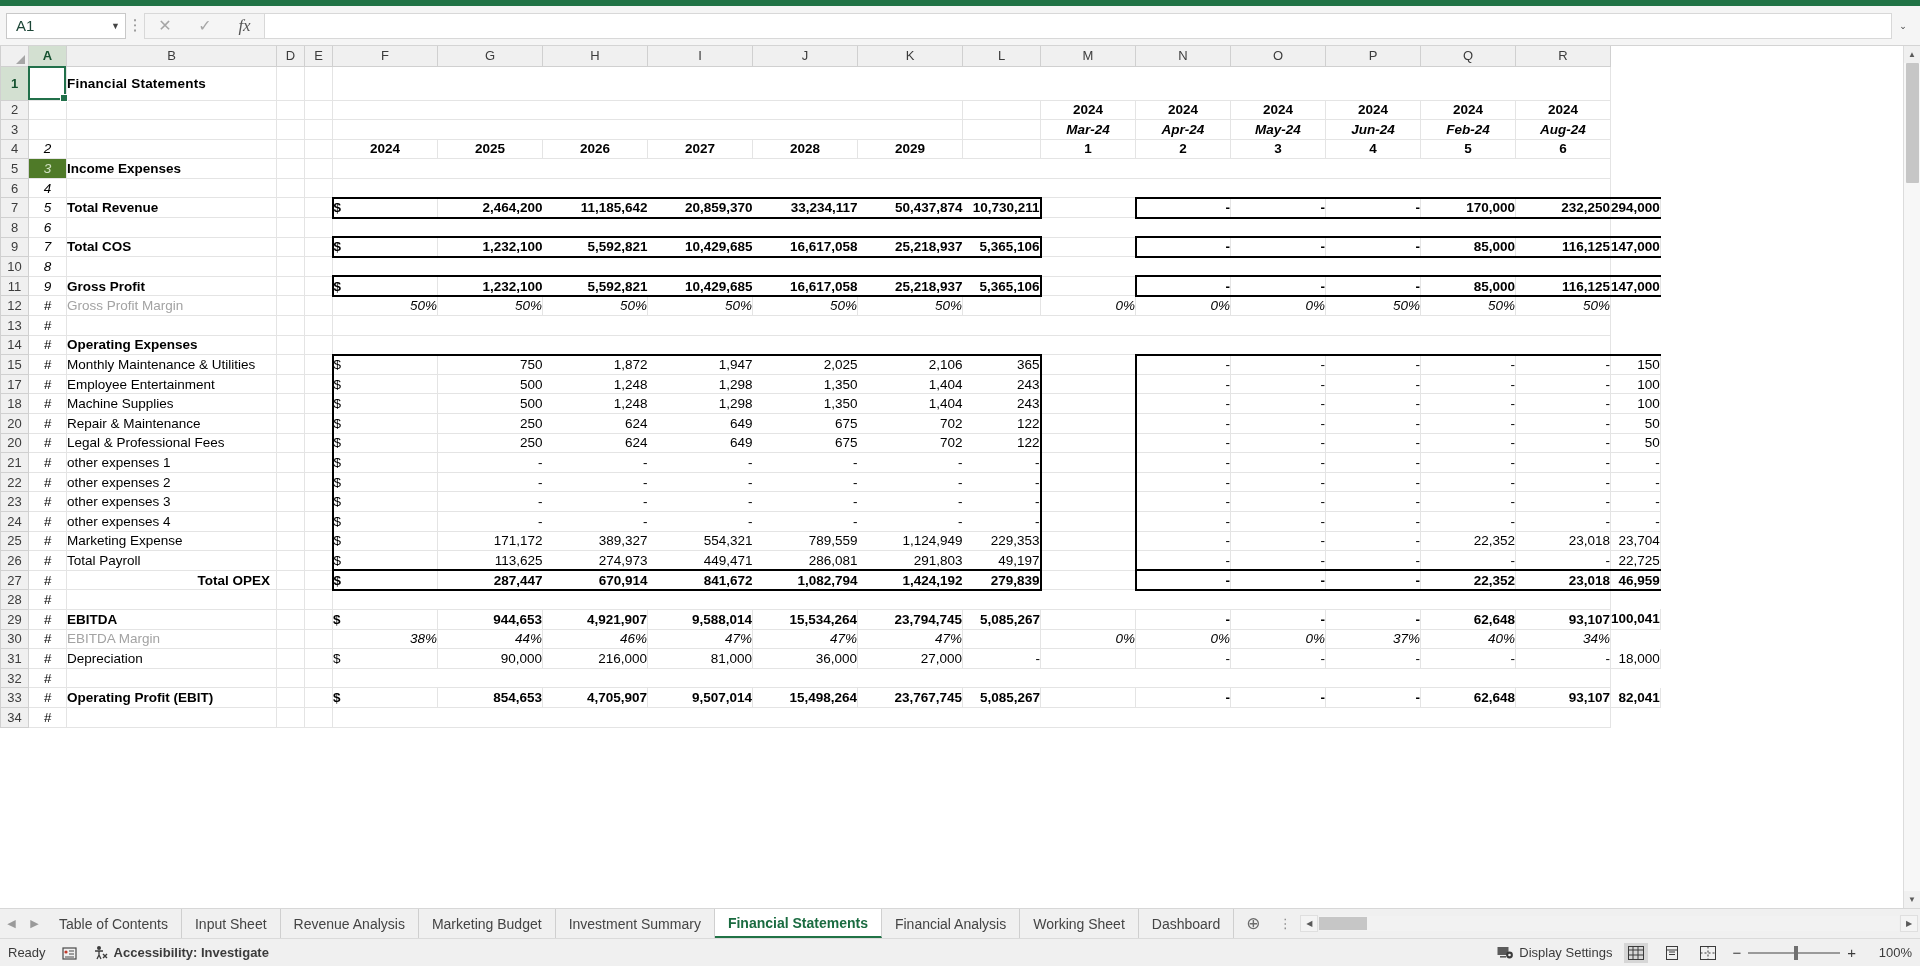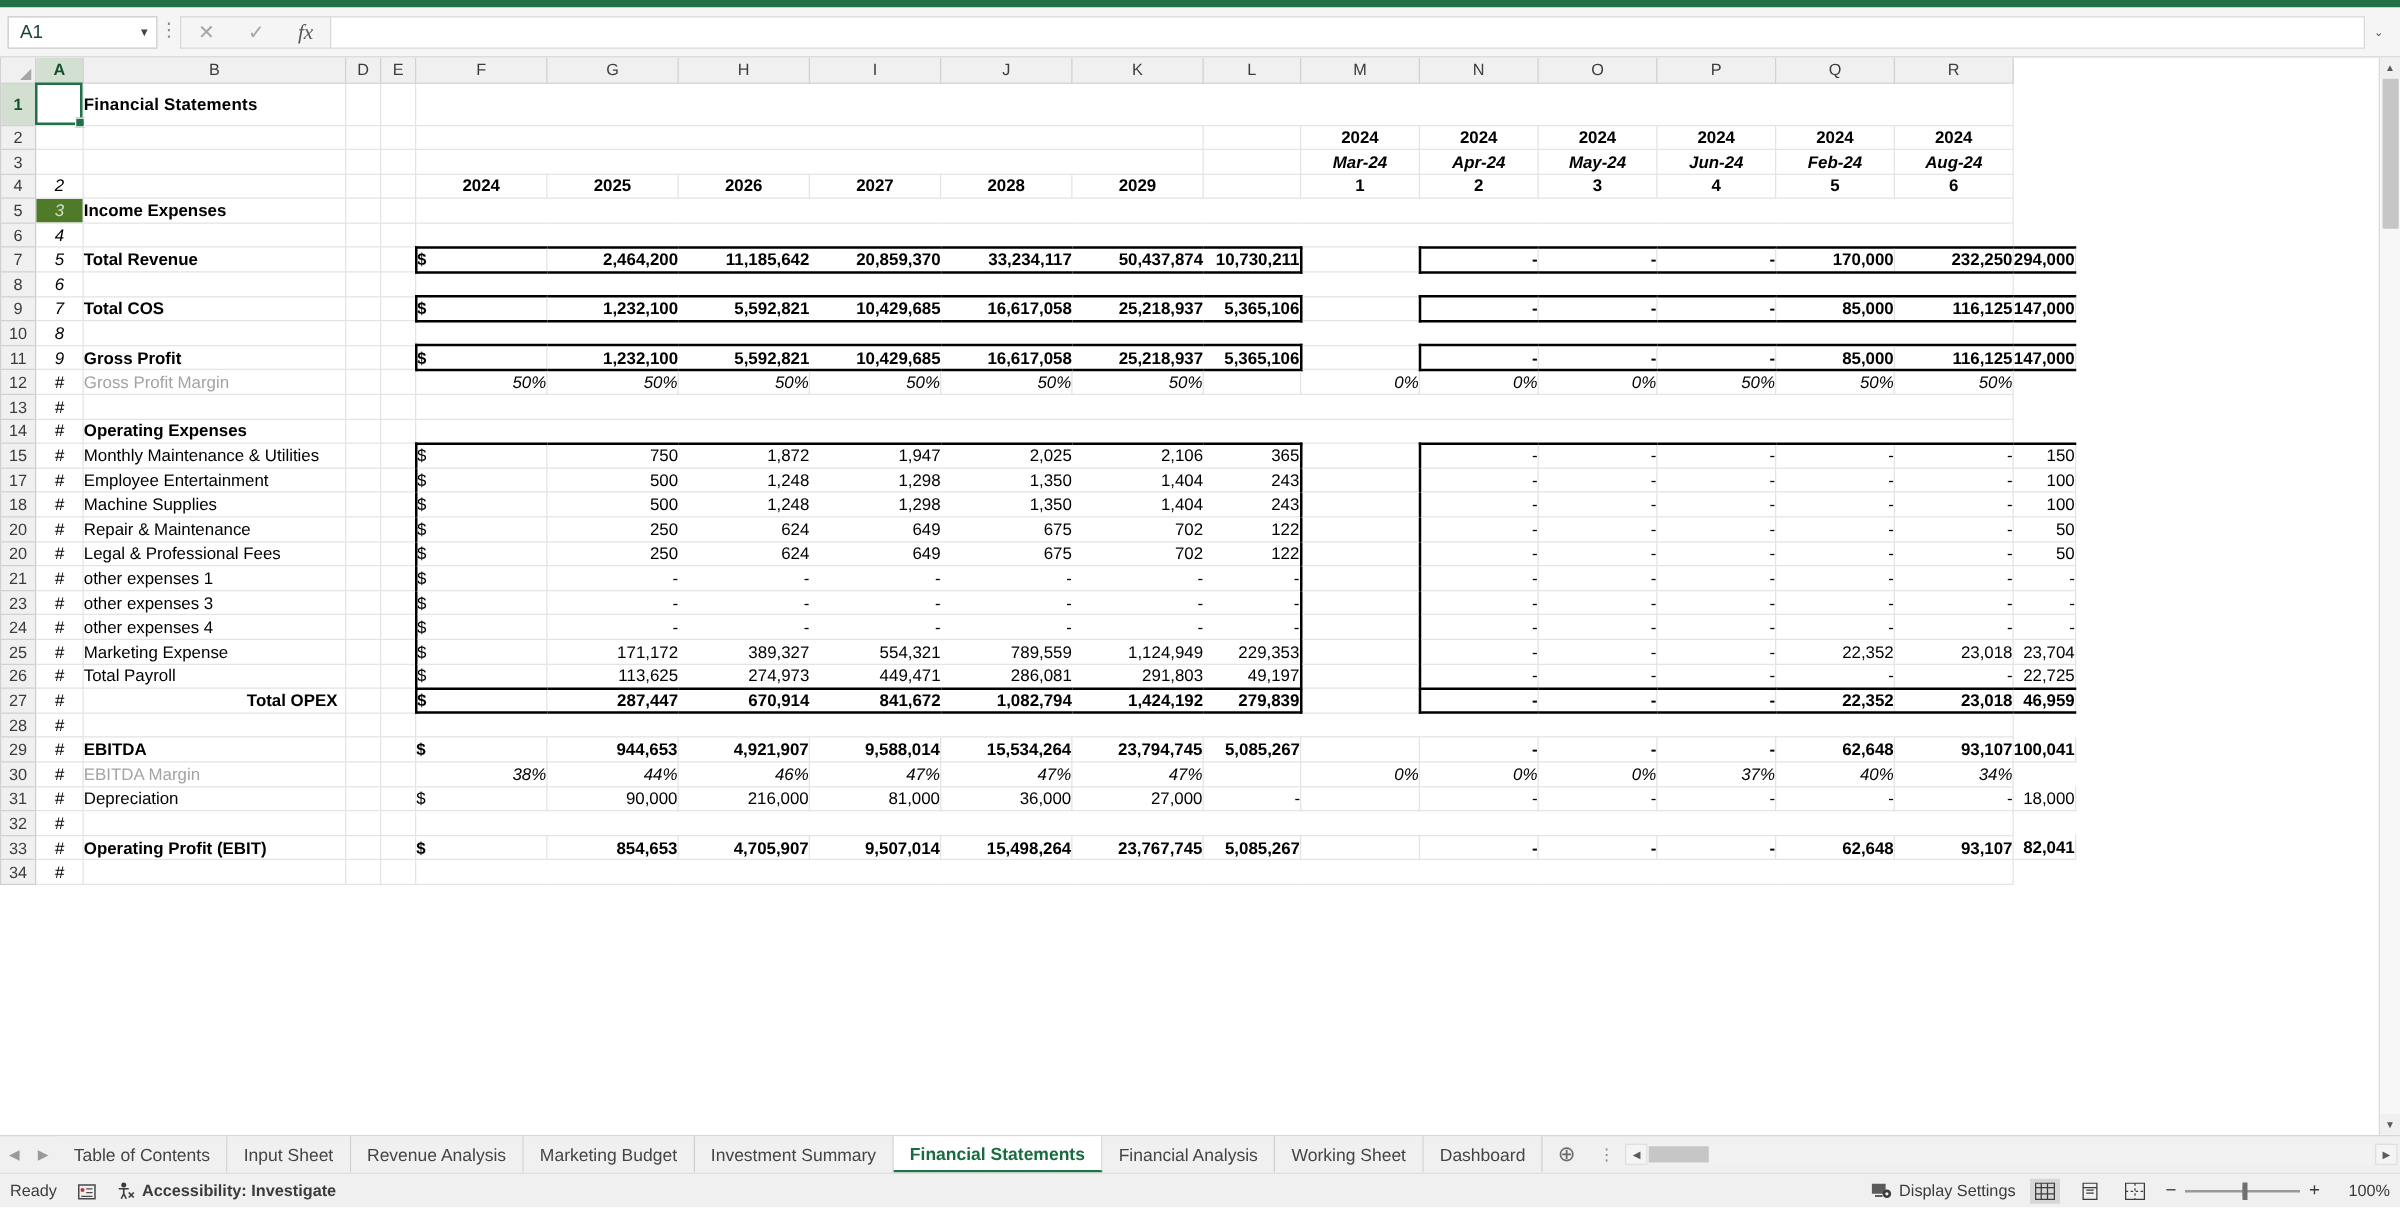--- a/index.html
+++ b/index.html
@@ -537,20 +537,41 @@
                 <td class="cell num normal">-</td>
                 <td class="cell num normal">-</td>
                 <td class="cell num normal">-</td>
                 <td class="cell num normal">-</td>
                 <td class="cell num normal">50</td>
               </tr>
               <tr>
                 <td class="rowhead">21</td>
                 <td class="cell mono-idx">#</td>
                 <td class="cell lbl">other expenses 1</td>
+                <td class="cell"></td>
+                <td class="cell"></td>
+                <td class="cell cur normal bx-l">$</td>
+                <td class="cell num normal" style="border-right:none">-</td>
+                <td class="cell num normal" style="border-right:none">-</td>
+                <td class="cell num normal" style="border-right:none">-</td>
+                <td class="cell num normal" style="border-right:none">-</td>
+                <td class="cell num normal" style="border-right:none">-</td>
+                <td class="cell num normal bx-r">-</td>
+                <td class="cell"></td>
+                <td class="cell num normal bx-l">-</td>
+                <td class="cell num normal">-</td>
+                <td class="cell num normal">-</td>
+                <td class="cell num normal">-</td>
+                <td class="cell num normal">-</td>
+                <td class="cell num normal">-</td>
+              </tr>
+              <tr>
+                <td class="rowhead">22</td>
+                <td class="cell mono-idx">#</td>
+                <td class="cell lbl">other expenses 2</td>
                 <td class="cell"></td>
                 <td class="cell"></td>
                 <td class="cell cur normal bx-l">$</td>
                 <td class="cell num normal" style="border-right:none">-</td>
                 <td class="cell num normal" style="border-right:none">-</td>
                 <td class="cell num normal" style="border-right:none">-</td>
                 <td class="cell num normal" style="border-right:none">-</td>
                 <td class="cell num normal" style="border-right:none">-</td>
                 <td class="cell num normal bx-r">-</td>
                 <td class="cell"></td>

